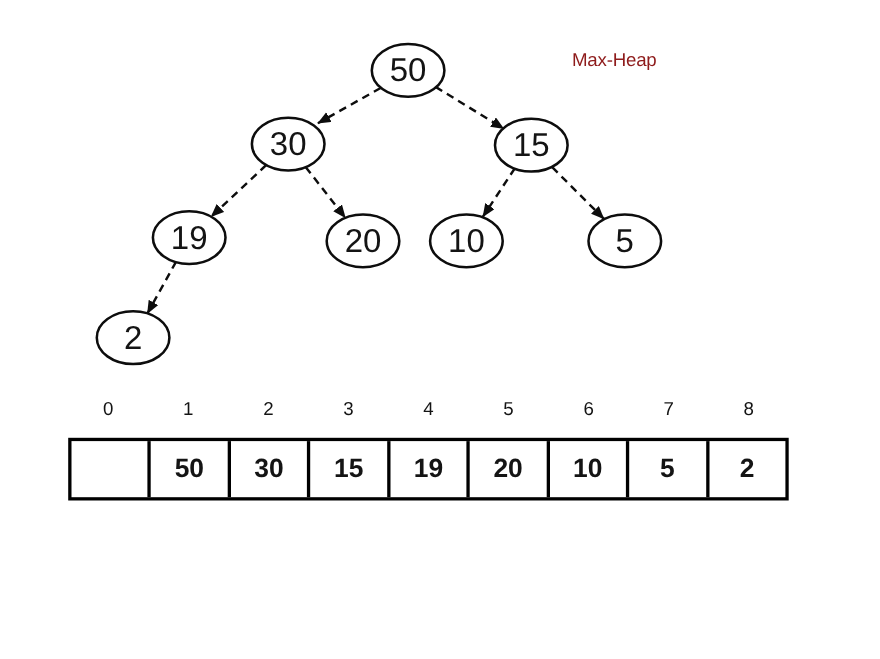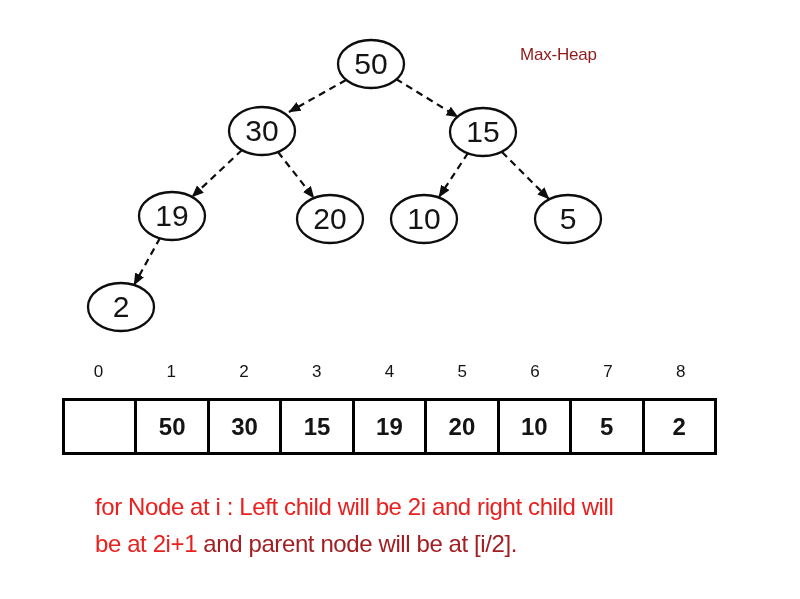--- a/index.html
+++ b/index.html
@@ -170,18 +170,14 @@
     <div class="array-cell">50</div>
     <div class="array-cell">30</div>
     <div class="array-cell">15</div>
     <div class="array-cell">19</div>
     <div class="array-cell">20</div>
     <div class="array-cell">10</div>
     <div class="array-cell">5</div>
     <div class="array-cell">2</div>
   </div>
 
-  <div id="note">
-    <span class="note-bright">for Node at i : Left child will be 2i and right child will</span><br>
-    <span class="note-bright">be at 2i+1 </span><span class="note-dark">and parent node will be at [i/2].</span>
-  </div>
 
 </div>
 
 </body></html>

